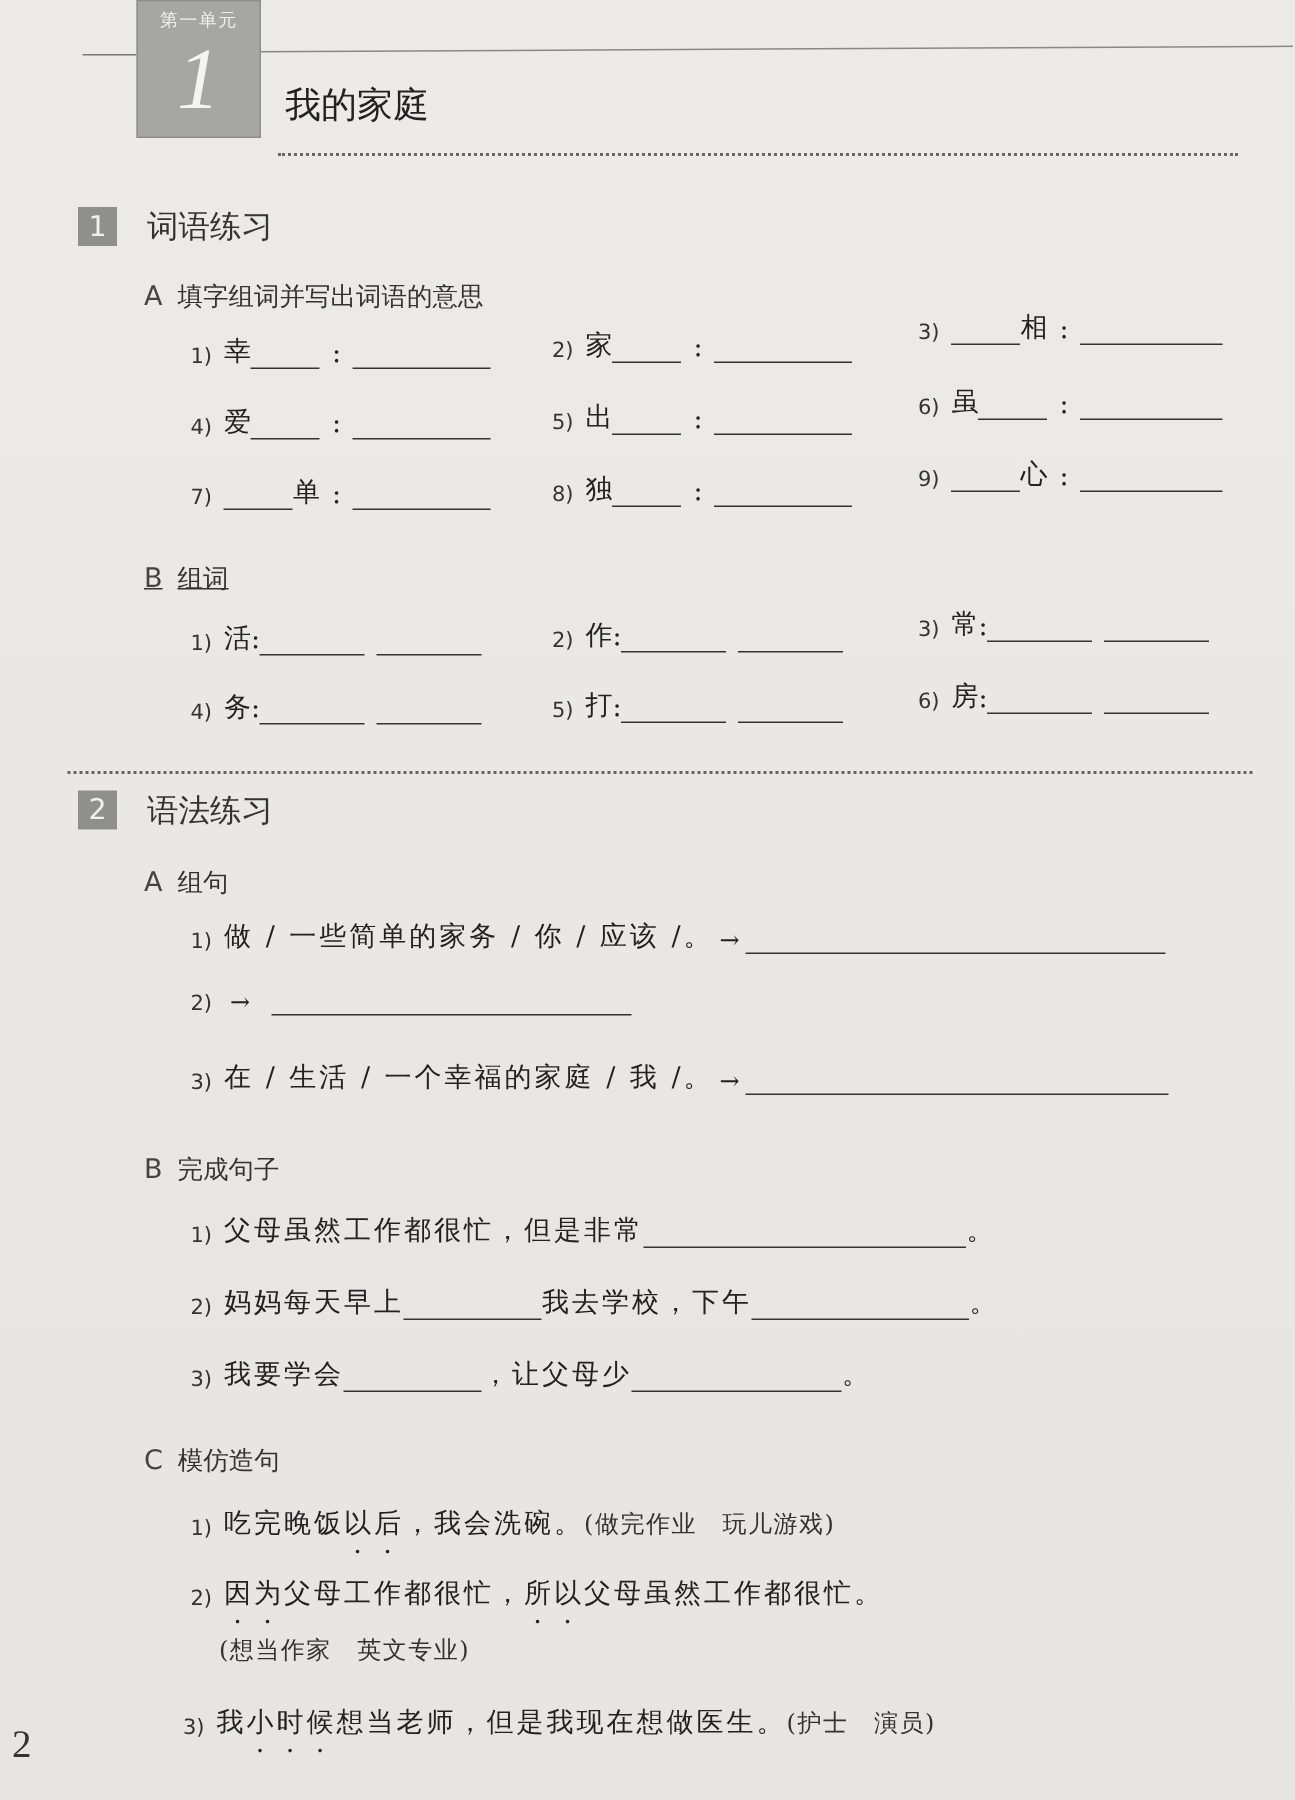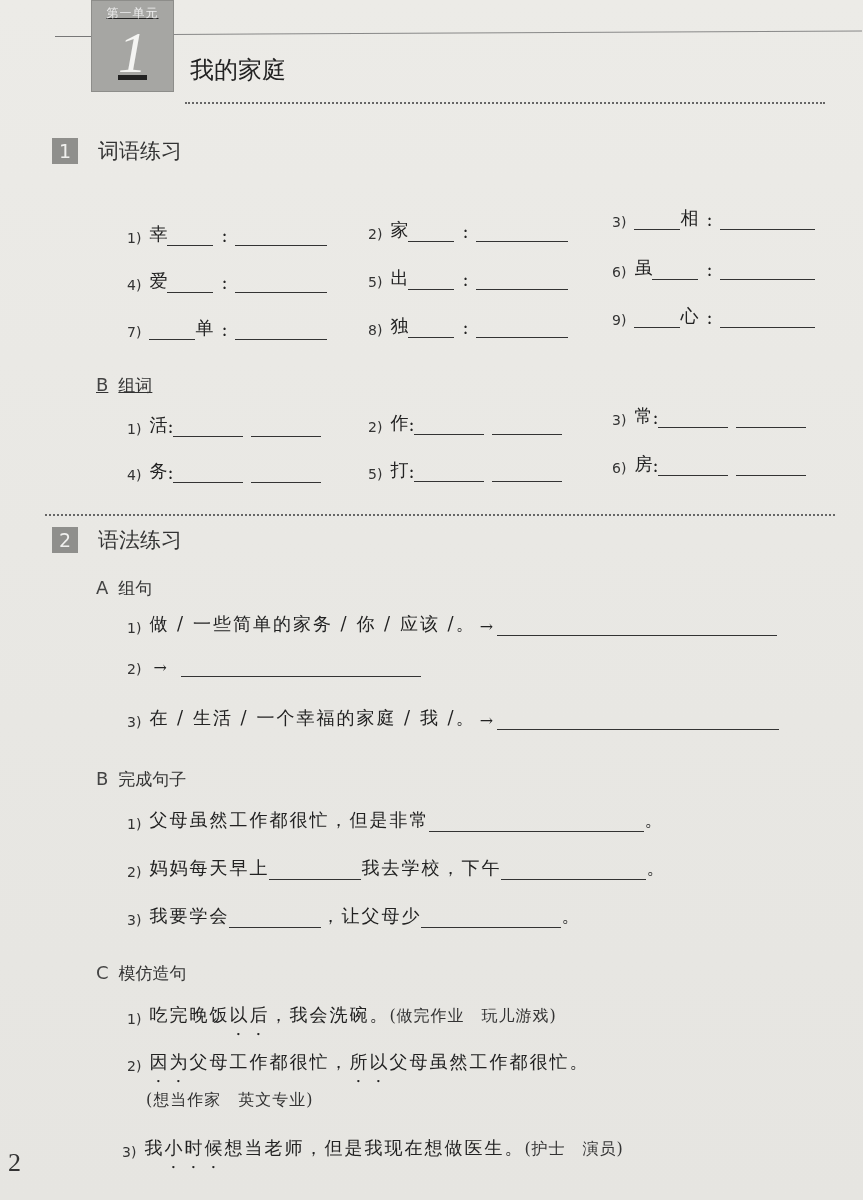--- a/index.html
+++ b/index.html
@@ -11,21 +11,21 @@
     position: relative;
   }
   .page { position: absolute; inset: 0; background: linear-gradient(180deg,#ecebe7 0%,#e8e7e3 60%,#e6e5e1 100%); }
 
   
   .unit-rule { position: absolute; left: 55px; top: 36px; width: 36px; height: 1px; background: #777; }
   .unit-rule-right { position: absolute; left: 172px; top: 34px; width: 690px; height: 1px; background: #888; transform: rotate(-0.3deg); transform-origin: left; }
   .unit-box {
     position: absolute; left: 91px; top: 0; width: 81px; height: 90px;
     background: #a6a6a3; border: 1px solid #8d8d8a;
-    display: flex; flex-direction: column; align-items: center; text-decoration: underline;
+    display: flex; flex-direction: column; align-items: center;
   }
   .unit-label { color: #eee; font-size: 12px; margin-top: 4px; letter-spacing: 1px; font-family: "DejaVu Serif", serif; }
   .unit-number { color: #f4f4f2; font-size: 58px; font-style: italic; line-height: 58px; font-family: "Liberation Serif", serif; margin-top: 2px; }
   .unit-title { position: absolute; left: 190px; top: 54px; font-size: 24px; font-family: "DejaVu Sans", sans-serif; color: #222; }
 
   .dotted-sep { position: absolute; height: 0; border-top: 2px dotted #666; }
 
   
   .sec-head { position: absolute; left: 52px; display: flex; align-items: center; }
   .sec-badge {
@@ -64,20 +64,23 @@
   </div>
   <div class="unit-title">我的家庭</div>
 
   <div class="dotted-sep" style="left:185px; top:102px; width:640px;"></div>
 
   <div class="sec-head" style="top:137px;">
     <span class="sec-badge">1</span>
     <span class="sec-title">词语练习</span>
   </div>
 
+  <div class="sub-head" style="top:186px;">
+    <span class="sub-letter">A</span><span>填字组词并写出词语的意思</span>
+  </div>
 
   <div class="item" style="left:127px; top:222px;">
     <span class="num">1)</span>
     <span>幸</span>
     <span class="blank" style="width:46px;"></span>
     <span class="colon">:</span>
     <span class="blank" style="width:92px;"></span>
   </div>
   <div class="item" style="left:368px; top:218px;">
     <span class="num">2)</span>

